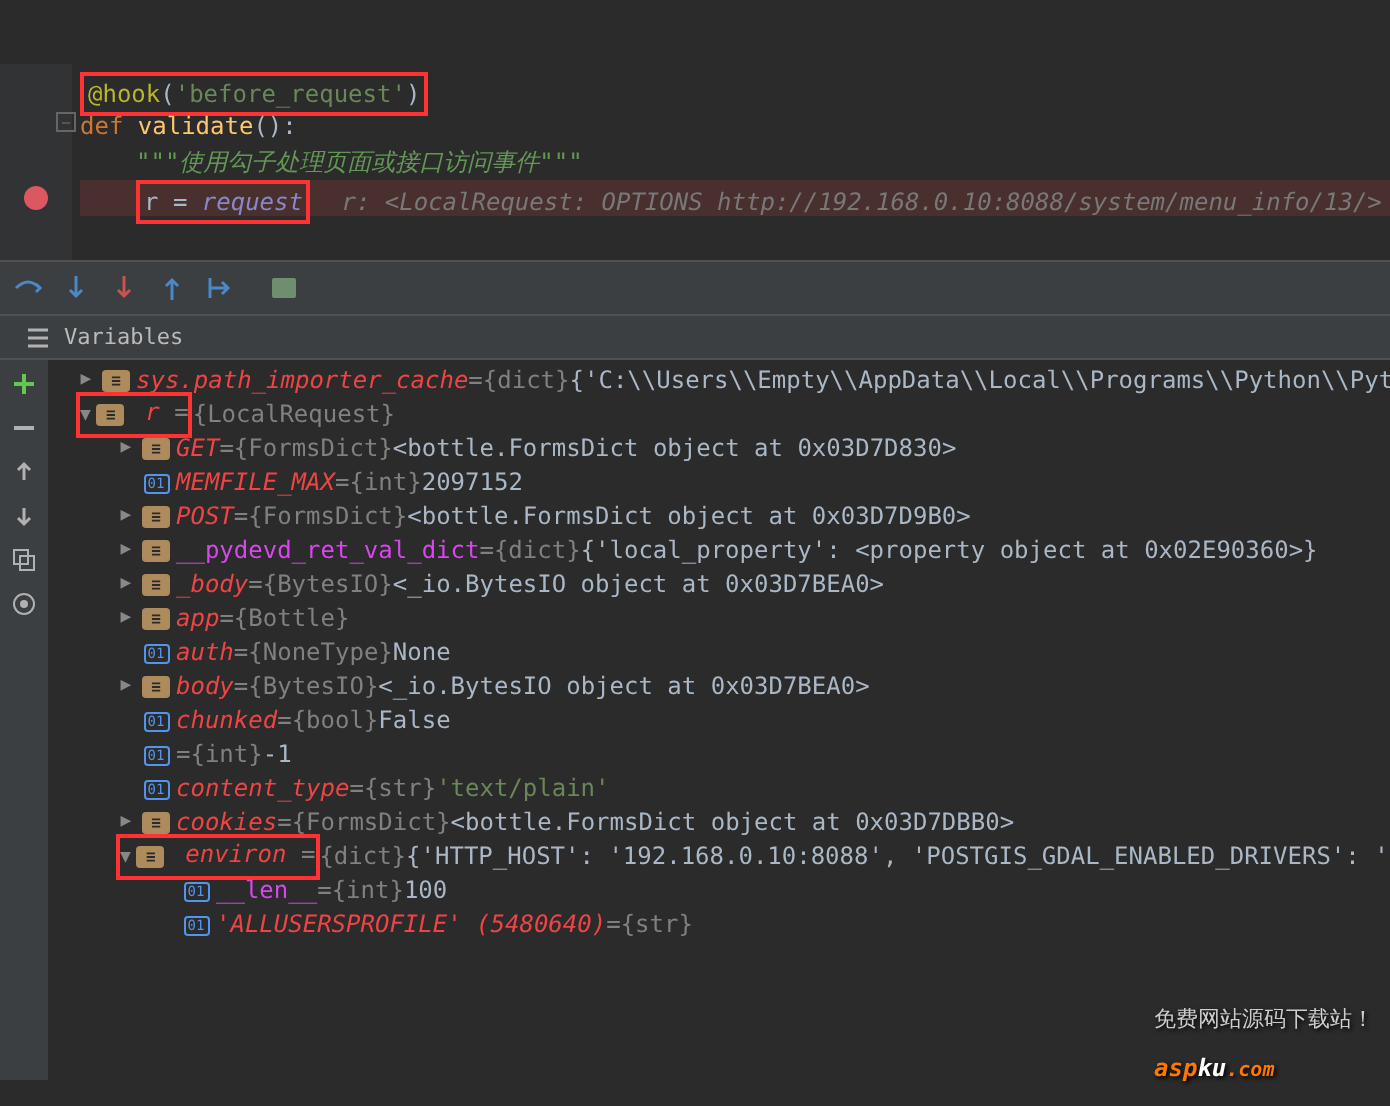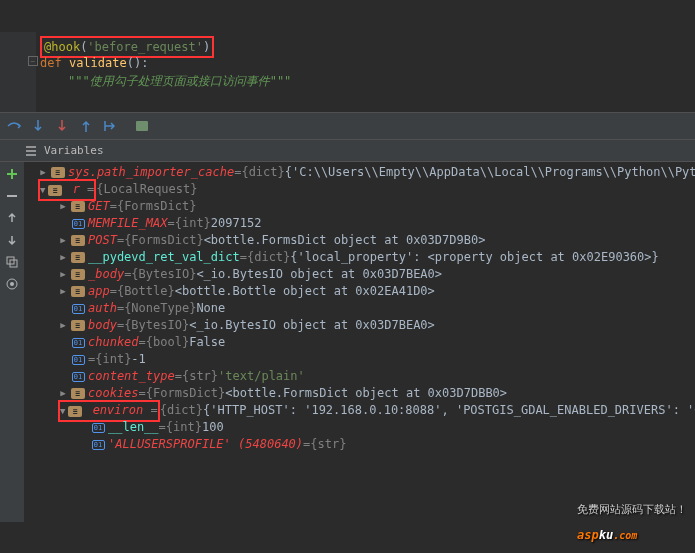--- a/index.html
+++ b/index.html
@@ -15,35 +15,35 @@
 .docstring { color: #629755; font-style: italic; }
 .ident { color: #a9b7c6; }
 .builtin { color: #8888c6; font-style: italic; }
 .highlighted-line { background: #4a2f2f; }
 .inline-hint { color: #787878; font-style: italic; }
 .red-box { border: 2px solid #ff3333; display: inline-block; padding: 0 2px; }
 .breakpoint-dot { position: absolute; left: -28px; top: 3px; width: 12px; height: 12px; background: #db5860; border-radius: 50%; }
 .fold-marker { position: absolute; left: -12px; top: 2px; width: 10px; height: 10px; border: 1px solid #666; color: #666; font-size: 8px; line-height: 9px; text-align: center; }
 .toolbar { background: #3c3f41; border-top: 1px solid #515151; border-bottom: 1px solid #515151; height: 28px; display: flex; align-items: center; padding: 0 6px; gap: 8px; }
 .toolbar-icon { width: 16px; height: 16px; color: #afb1b3; display: flex; align-items: center; justify-content: center; }
-.panel-header { background: #3c3f41; height: 22px; display: flex; align-items: center; padding: 0 24px; border-bottom: 1px solid #515151; }
+.panel-header { background: #3c3f41; height: 22px; display: flex; align-items: center; padding: 0 12px; border-bottom: 1px solid #515151; }
 .panel-header-icon { width: 14px; height: 14px; margin-right: 6px; color: #afb1b3; }
 .panel-title { color: #bbbbbb; font-size: 11px; }
 .variables-body { display: flex; height: 360px; }
 .side-toolbar { width: 24px; background: #3c3f41; display: flex; flex-direction: column; align-items: center; padding-top: 4px; gap: 6px; }
 .side-icon { width: 16px; height: 16px; color: #afb1b3; }
 .side-icon.green { color: #62c554; }
 .tree { flex: 1; background: #2b2b2b; overflow: hidden; padding: 2px 0; }
 .tree-row { height: 17px; line-height: 17px; white-space: nowrap; display: flex; align-items: center; }
 .tree-arrow { width: 10px; font-size: 9px; color: #888; text-align: center; flex-shrink: 0; }
 .tree-icon { width: 14px; height: 12px; margin: 0 3px; flex-shrink: 0; display: inline-flex; align-items: center; justify-content: center; }
 .obj-icon { background: #ae8b5c; color: #2b2b2b; font-size: 8px; font-weight: bold; border-radius: 2px; width: 14px; height: 11px; line-height: 11px; text-align: center; }
 .prim-icon { border: 1px solid #5394ec; color: #5394ec; font-size: 7px; border-radius: 2px; width: 13px; height: 10px; line-height: 9px; text-align: center; }
 .var-name { color: #ef4444; font-style: italic; }
-.var-special { color: #5eead4; }
+.var-special { color: #d946ef; }
 .var-eq { color: #808080; }
 .var-type { color: #808080; }
 .var-val { color: #a9b7c6; }
 .var-val-str { color: #6a8759; }
 .indent { display: inline-block; flex-shrink: 0; }
 .watermark { position: absolute; right: 8px; bottom: 8px; color: #ff7700; font-family: Arial; font-size: 24px; font-weight: bold; font-style: italic; text-shadow: 1px 1px 2px #000; }
 .watermark .cn { font-size: 11px; color: #ccc; display: block; text-align: right; font-style: normal; font-weight: normal; }
 .watermark .sm { font-size: 10px; }
 </style>
 </head>
@@ -56,20 +56,27 @@
       <span class="decorator">@hook</span><span class="paren">(</span><span class="string">'before_request'</span><span class="paren">)</span>
     </span>
   </div>
   <div class="code-line">
     <span class="fold-marker">−</span>
     <span class="keyword">def </span><span class="func-name">validate</span><span class="paren">():</span>
   </div>
   <div class="code-line" style="padding-left:28px">
     <span class="docstring">"""使用勾子处理页面或接口访问事件"""</span>
   </div>
+  <div class="code-line highlighted-line" style="padding-left:28px">
+    <span class="breakpoint-dot"></span>
+    <span class="red-box">
+      <span class="ident">r </span><span class="paren">= </span><span class="builtin">request</span>
+    </span>
+    <span class="inline-hint" style="margin-left:8px">r:  &lt;LocalRequest: OPTIONS http://192.168.0.10:8088/system/menu_info/13/&gt;</span>
+  </div>
   <div class="code-line"></div>
 </div>
 
 <div class="toolbar">
   <span class="toolbar-icon">
       <svg viewBox="0 0 16 16" width="16" height="16">
         <path d="M2 8 Q8 2 14 8" fill="none" stroke="#4a88c7" stroke-width="1.5"></path>
         <path d="M12 6 L14 8 L12 10" fill="none" stroke="#4a88c7" stroke-width="1.5"></path>
       </svg>
     </span>
@@ -151,20 +158,21 @@
       </div>
       <div class="tree-row">
         <span class="indent" style="width: 34px;"></span>
         <span class="tree-arrow">▶</span>
         <span class="tree-icon">
           <span class="obj-icon">≡</span>
         </span>
         <span class="var-name">GET </span>
         <span class="var-eq">= </span>
         <span class="var-type">{FormsDict} </span>
+        <span class="var-val">&lt;bottle.FormsDict object at 0x03D7D830&gt;</span>
       </div>
       <div class="tree-row">
         <span class="indent" style="width: 34px;"></span>
         <span class="tree-arrow"></span>
         <span class="tree-icon">
           <span class="prim-icon">01</span>
         </span>
         <span class="var-name">MEMFILE_MAX </span>
         <span class="var-eq">= </span>
         <span class="var-type">{int} </span>
@@ -205,21 +213,20 @@
       </div>
       <div class="tree-row">
         <span class="indent" style="width: 34px;"></span>
         <span class="tree-arrow">▶</span>
         <span class="tree-icon">
           <span class="obj-icon">≡</span>
         </span>
         <span class="var-name">app </span>
         <span class="var-eq">= </span>
         <span class="var-type">{Bottle} </span>
-        <span class="var-val">&lt;bottle.Bottle object at 0x02EA41D0&gt;</span>
       </div>
       <div class="tree-row">
         <span class="indent" style="width: 34px;"></span>
         <span class="tree-arrow"></span>
         <span class="tree-icon">
           <span class="prim-icon">01</span>
         </span>
         <span class="var-name">auth </span>
         <span class="var-eq">= </span>
         <span class="var-type">{NoneType} </span>

